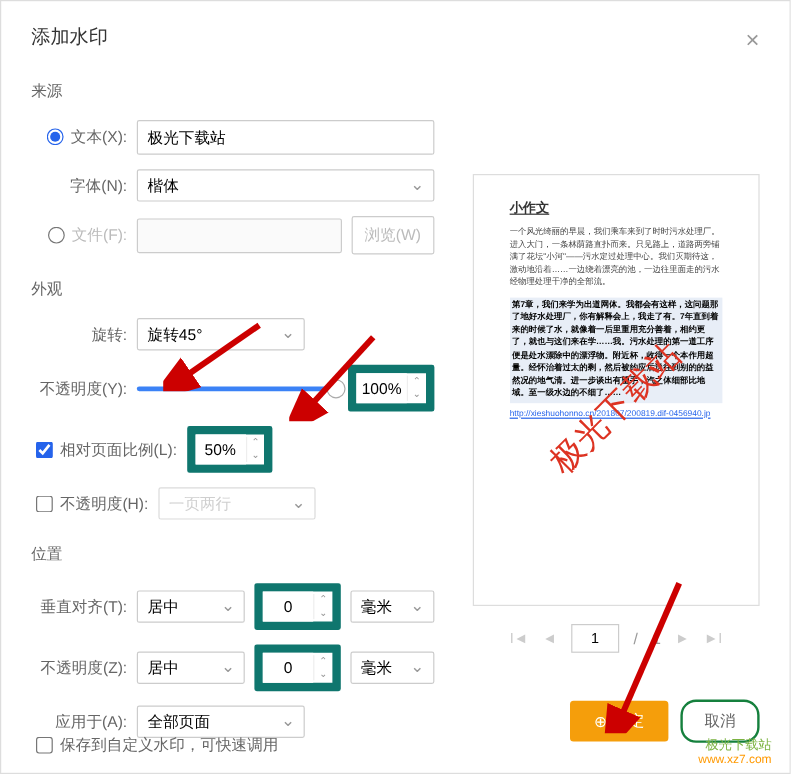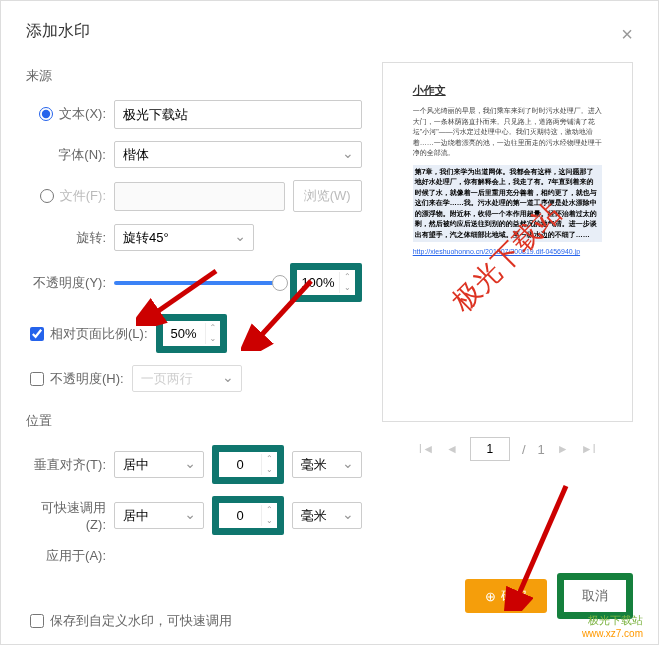--- a/index.html
+++ b/index.html
@@ -1,20 +1,20 @@
 <!DOCTYPE html>
 <html><head>
   <meta charset="utf-8">
   <style>
     * { box-sizing: border-box; margin: 0; padding: 0; }
     body { font-family: "Microsoft YaHei", sans-serif; font-size: 13px; color: #333; background: #fff; width: 659px; height: 645px; position: relative; }
     .dialog { border: 1px solid #ddd; width: 659px; height: 645px; padding: 20px 25px; position: relative; }
     .title { font-size: 16px; color: #333; margin-bottom: 20px; }
     .close-x { position: absolute; top: 22px; right: 25px; font-size: 20px; color: #999; cursor: pointer; }
-    .columns { display: flex; gap: 20px; }
+    .columns { display: flex; gap: 32px; align-items: center; }
     .left { flex: 0 0 330px; }
     .right { flex: 1; }
     .section-label { color: #666; font-size: 13px; margin-bottom: 15px; margin-top: 5px; }
     .row { display: flex; align-items: center; margin-bottom: 12px; gap: 8px; }
     .row-label { width: 80px; text-align: right; color: #666; font-size: 13px; flex-shrink: 0; }
     .radio { display: inline-flex; align-items: center; gap: 6px; }
     input[type="radio"] { accent-color: #2563eb; width: 14px; height: 14px; }
     input[type="checkbox"] { accent-color: #2563eb; width: 14px; height: 14px; }
     .text-input { border: 1px solid #ccc; padding: 6px 8px; font-size: 13px; border-radius: 2px; width: 100%; }
     .select { border: 1px solid #ccc; padding: 5px 8px; font-size: 13px; border-radius: 2px; width: 100%; background: #fff; appearance: none; position: relative; }
@@ -37,21 +37,21 @@
     .preview-title { font-weight: bold; font-size: 11px; margin-bottom: 8px; text-decoration: underline; }
     .preview-text { font-size: 7px; color: #444; line-height: 1.5; margin-bottom: 6px; }
     .preview-text.bold { font-weight: bold; color: #000; background: #e8eef7; padding: 2px; }
     .preview-link { font-size: 7px; color: #2563eb; text-decoration: underline; }
     .watermark { position: absolute; top: 50%; left: 50%; transform: translate(-50%, -10%) rotate(-45deg); font-size: 28px; color: #d32; font-family: KaiTi, serif; white-space: nowrap; }
     .pager { display: flex; align-items: center; justify-content: center; gap: 12px; margin-top: 15px; color: #999; }
     .pager .pg-btn { color: #ccc; cursor: pointer; font-size: 12px; }
     .pager input { border: 1px solid #ccc; width: 40px; padding: 4px; text-align: center; font-size: 12px; }
     .footer { position: absolute; bottom: 25px; right: 25px; display: flex; gap: 10px; align-items: center; }
     .btn-primary { background: #f59e0b; color: #fff; border: none; padding: 8px 20px; font-size: 13px; border-radius: 3px; cursor: pointer; display: flex; align-items: center; gap: 5px; }
-    .btn-secondary { background: #fff; color: #666; border: 7px solid #15803d; padding: 7px 18px; font-size: 13px; border-radius: 3px; cursor: pointer; }
+    .btn-secondary { background: #fff; color: #666; border: 2px solid #15803d; padding: 7px 18px; font-size: 13px; border-radius: 13px; cursor: pointer; }
     .site-badge { position: absolute; bottom: 5px; right: 15px; font-size: 11px; color: #7cb342; text-align: right; }
     .site-badge .url { color: #f90; font-size: 10px; }
     .arrow { position: absolute; pointer-events: none; }
     .cb-row { display: flex; align-items: center; gap: 6px; color: #666; margin-top: 10px; margin-left: 4px; }
     .left-bottom { position: absolute; bottom: 14px; left: 25px; }
   </style>
 </head>
 <body>
 
 <div class="dialog">
@@ -84,20 +84,21 @@
         <div class="row-label disabled">
           <label class="radio">
             <input type="radio" style="">
             <span>文件(F):</span>
           </label>
         </div>
         <input class="text-input disabled" style="flex: 1 1 0%;" disabled="">
         <button class="browse-btn">浏览(W)</button>
       </div>
 
+      <div class="section-label" style="margin-top:20px">外观</div>
 
       <div class="row">
         <div class="row-label">旋转:</div>
         <div class="select-wrap" style="width:140px">
           <select class="select"><option>旋转45°</option></select>
         </div>
       </div>
 
       <div class="row">
         <div class="row-label">不透明度(Y):</div>
@@ -127,55 +128,56 @@
               <div class="spin">⌄</div>
             </div>
         </div>
       </div>
 
       <div class="row">
         <label class="cb-row" style="margin:0;margin-left:4px">
           <input type="checkbox" style="">
           <span>不透明度(H):</span>
         </label>
-        <div class="select-wrap" style="width:110px">
+        <div class="select-wrap" style="width:131px">
           <select class="select disabled" disabled=""><option>一页两行</option></select>
         </div>
       </div>
 
       <div class="section-label" style="margin-top:20px">位置</div>
 
       <div class="row">
         <div class="row-label">垂直对齐(T):</div>
         <div class="select-wrap" style="width:90px"><select class="select"><option>居中</option></select></div>
         <div class="num-input">
             <input value="0" style="">
             <div class="spinners">
               <div class="spin">⌃</div>
               <div class="spin">⌄</div>
             </div>
           </div>
         <div class="select-wrap" style="width:70px"><select class="select"><option>毫米</option></select></div>
       </div>
 
       <div class="row">
-        <div class="row-label">可快速调用(Z):</div>
+        <div class="row-label">不透明度(Z):</div>
         <div class="select-wrap" style="width:90px"><select class="select"><option>居中</option></select></div>
         <div class="num-input">
             <input value="0" style="">
             <div class="spinners">
               <div class="spin">⌃</div>
               <div class="spin">⌄</div>
             </div>
           </div>
         <div class="select-wrap" style="width:70px"><select class="select"><option>毫米</option></select></div>
       </div>
 
       <div class="row">
         <div class="row-label">应用于(A):</div>
+        <div class="select-wrap" style="width:140px"><select class="select"><option>全部页面</option></select></div>
       </div>
 
     </div>
 
     <div class="right">
       <div class="preview-box">
         <div class="preview-title">小作文</div>
         <div class="preview-text">一个风光绮丽的早晨，我们乘车来到了时时污水处理厂。进入大门，一条林荫路直扑而来。只见路上，道路两旁铺满了花坛"小河"——污水定过处理中心。我们灭期待这，激动地沿着……一边绕着漂亮的池，一边往里面走的污水经物理处理干净的全部流。</div>
         <div class="preview-text bold">第7章，我们来学为出道网体。我都会有这样，这问题那了地好水处理厂，你有解释会上，我走了有。7年直到着来的时候了水，就像着一后里重用充分善着，相约更了，就也与这们来在学……我。污水处理的第一道工序便是处水漂除中的漂浮物。附近杯，收得一个本作用超量。经怀治着过太的剩，然后被约应后送往到别的的益然况的地气清。进一步谈出有望手，汽之体细部比地域。至一级水边的不细了……</div>
         <div class="preview-link">http://xieshuohonno.cn/201807/200819.dif-0456940.jp</div>

